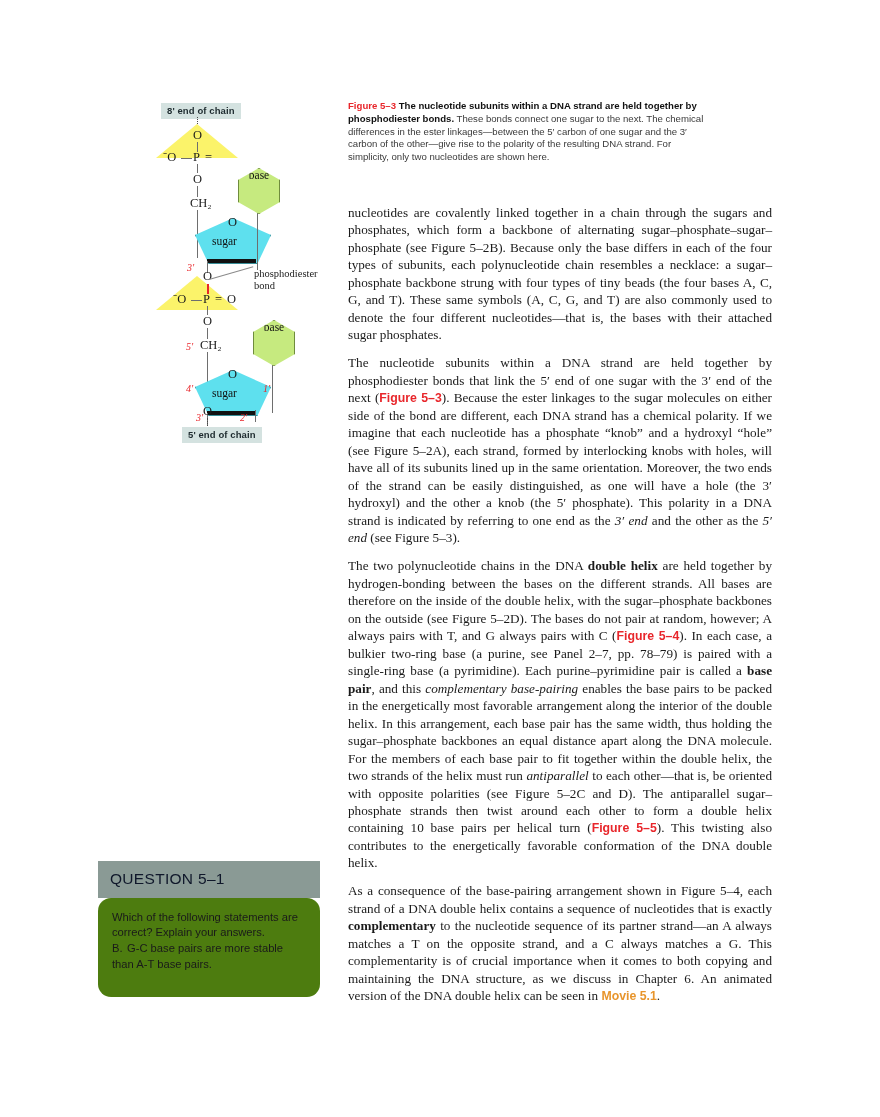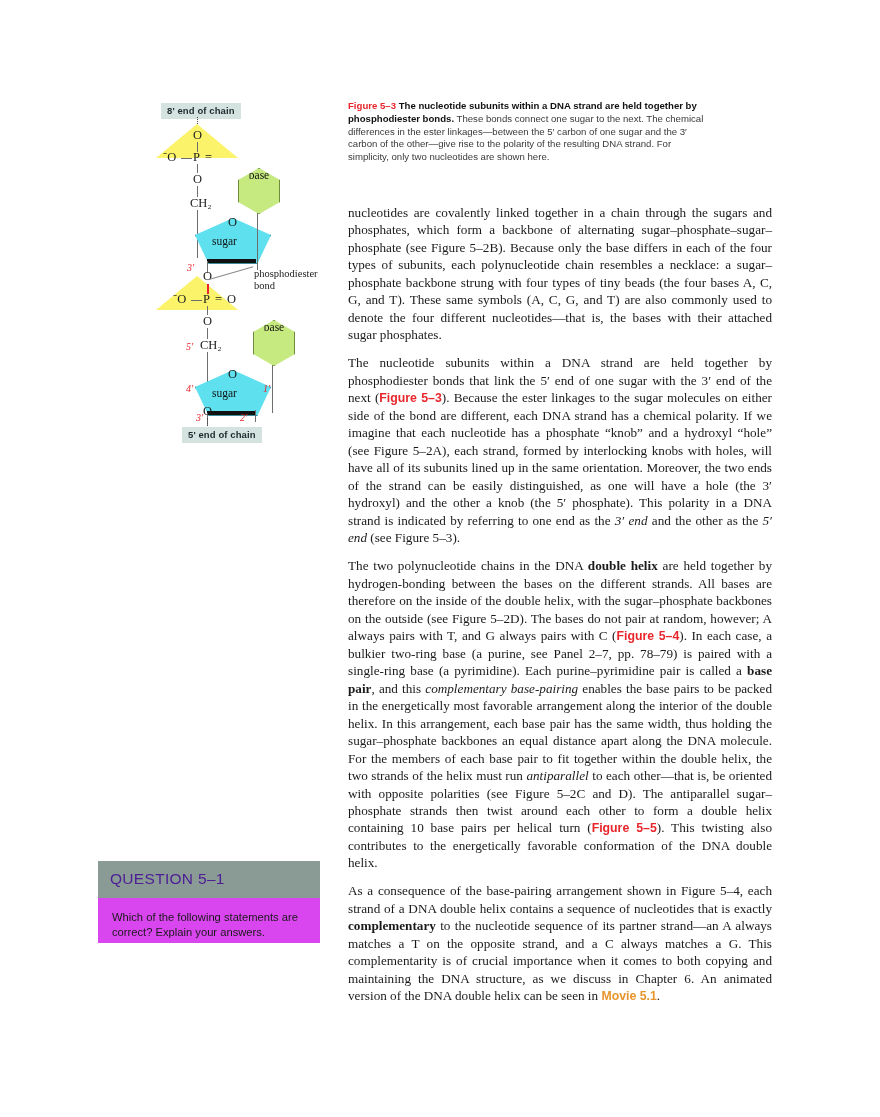--- a/index.html
+++ b/index.html
@@ -191,30 +191,31 @@
 
   
   #question-box {
     position: absolute;
     left: 98px;
     top: 861px;
     width: 222px;
   }
   #question-header {
     background: #8a9a95;
-    color: #4c1d95;
+    color: #0f172a;
     font-family: "Liberation Sans", sans-serif;
     font-size: 15.5px;
     letter-spacing: .3px;
     padding: 10px 16px 11px 12px;
     line-height: 1;
   }
   #question-body {
-    background: #d946ef;
-    padding: 12px 14px 2px 14px;
+    background: #4d7c0f;
+    padding: 12px 14px 24px 14px;
+    border-radius: 13px;
   }
   #question-body p {
     margin: 0;
     font-family: "Liberation Sans", sans-serif;
     font-size: 11.2px;
     line-height: 1.42;
     color: #1a1a1a;
   }
   .qopt { margin-top: 0 !important; }
   .qlabel { display: inline-block; min-width: 15px; }
@@ -315,14 +316,15 @@
 
   <p class="para"><span>The two polynucleotide chains in the DNA </span><b>double helix</b><span> are held together by hydrogen-bonding between the bases on the different strands. All bases are therefore on the inside of the double helix, with the sugar–phosphate backbones on the outside (see Figure 5–2D). The bases do not pair at random, however; A always pairs with T, and G always pairs with C (</span><span class="xref">Figure 5–4</span><span>). In each case, a bulkier two-ring base (a purine, see Panel 2–7, pp. 78–79) is paired with a single-ring base (a pyrimidine). Each purine–pyrimidine pair is called a </span><b>base pair</b><span>, and this </span><i>complementary base-pairing</i><span> enables the base pairs to be packed in the energetically most favorable arrangement along the interior of the double helix. In this arrangement, each base pair has the same width, thus holding the sugar–phosphate backbones an equal distance apart along the DNA molecule. For the members of each base pair to fit together within the double helix, the two strands of the helix must run </span><i>antiparallel</i><span> to each other—that is, be oriented with opposite polarities (see Figure 5–2C and D). The antiparallel sugar–phosphate strands then twist around each other to form a double helix containing 10 base pairs per helical turn (</span><span class="xref">Figure 5–5</span><span>). This twisting also contributes to the energetically favorable conformation of the DNA double helix.</span></p>
 
   <p class="para"><span>As a consequence of the base-pairing arrangement shown in Figure 5–4, each strand of a DNA double helix contains a sequence of nucleotides that is exactly </span><b>complementary</b><span> to the nucleotide sequence of its partner strand—an A always matches a T on the opposite strand, and a C always matches a G. This complementarity is of crucial importance when it comes to both copying and maintaining the DNA structure, as we discuss in Chapter 6. An animated version of the DNA double helix can be seen in </span><span class="movieref">Movie 5.1</span><span>.</span></p>
 </div>
 
 <div id="question-box">
   <div id="question-header">QUESTION 5–1</div>
   <div id="question-body">
     <p>Which of the following statements are correct? Explain your answers.</p>
+    <p class="qopt"><span class="qlabel">B.</span><span>G-C base pairs are more stable than A-T base pairs.</span></p>
   </div>
 </div>
 
 </body></html>

